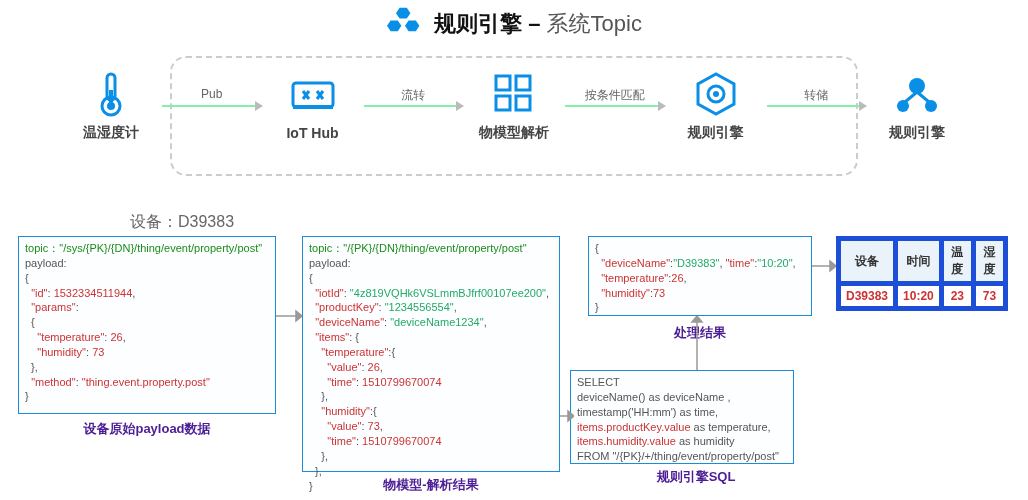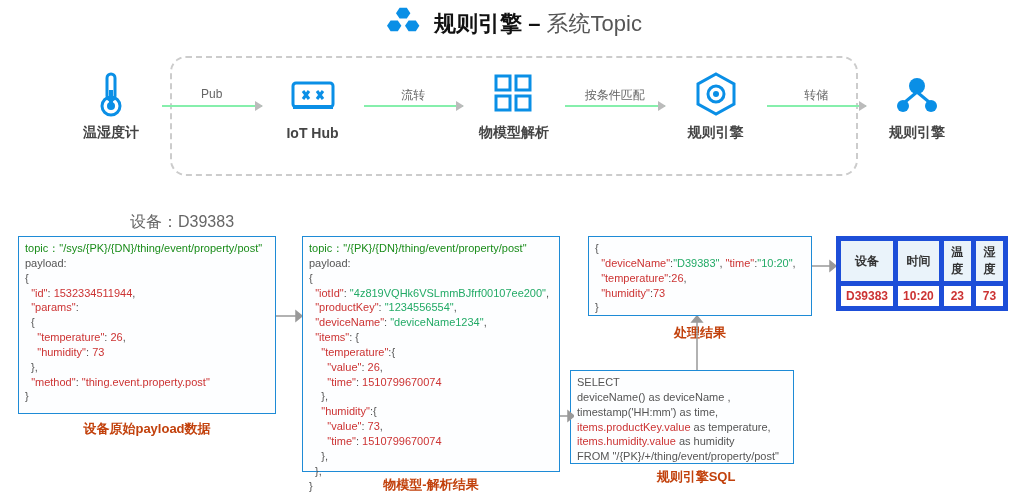--- a/index.html
+++ b/index.html
@@ -21,21 +21,21 @@
 .arrow-label { position: absolute; top: -18px; width: 100%; text-align: center; font-size: 12px; color: #666; }
 
 .device-tag { position: absolute; left: 130px; top: 212px; font-size: 16px; color: #666; }
 
 .panels { position: absolute; left: 18px; right: 18px; top: 236px; bottom: 8px; }
 .panel { position: absolute; border: 1px solid #1e8bd6; background: #fdfeff; padding: 4px 6px; font-size: 11px; line-height: 1.35; color: #555; }
 .panel .k { color: #c33; }
 .panel .n { color: #c33; }
 .panel .g { color: #1a8c1a; }
 .panel .b { color: #2a6; }
-.panel-caption { position: absolute; font-size: 13px; font-weight: 700; color: #c2410c; text-align: center; }
+.panel-caption { position: absolute; font-size: 13px; font-weight: 700; color: #4c1d95; text-align: center; }
 
 .p1 { left: 0; top: 0; width: 258px; height: 178px; }
 .c1 { left: 0; top: 184px; width: 258px; }
 .p2 { left: 284px; top: 0; width: 258px; height: 236px; }
 .c2 { left: 284px; top: 240px; width: 258px; }
 .p3 { left: 570px; top: 0; width: 224px; height: 80px; }
 .c3 { left: 570px; top: 88px; width: 224px; }
 .p4 { left: 552px; top: 134px; width: 224px; height: 94px; }
 .c4 { left: 552px; top: 232px; width: 252px; }
 

